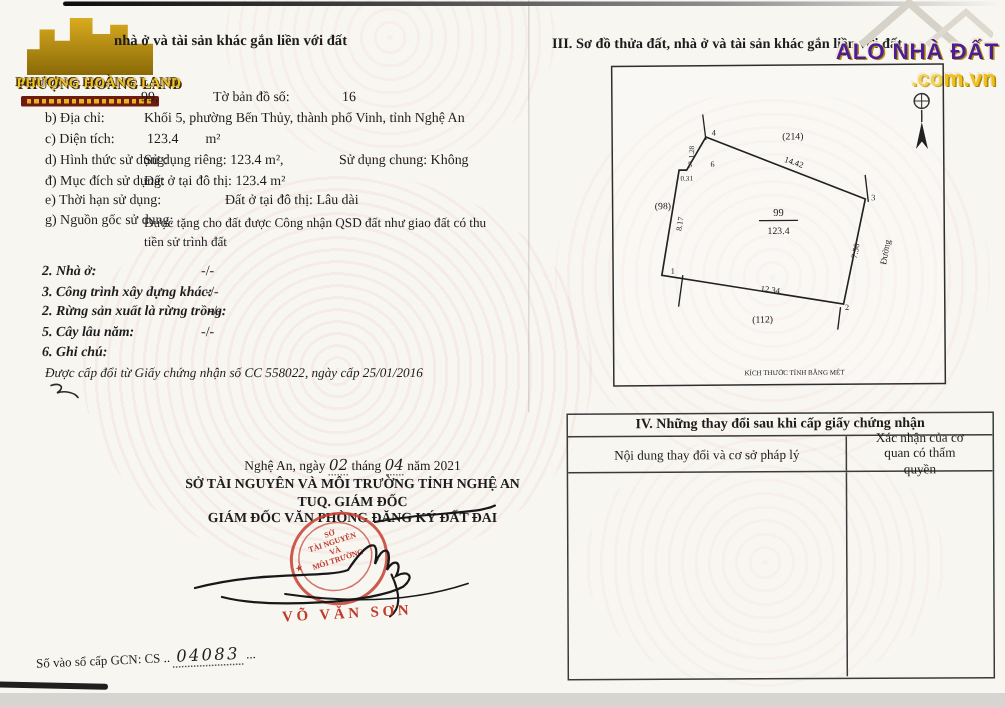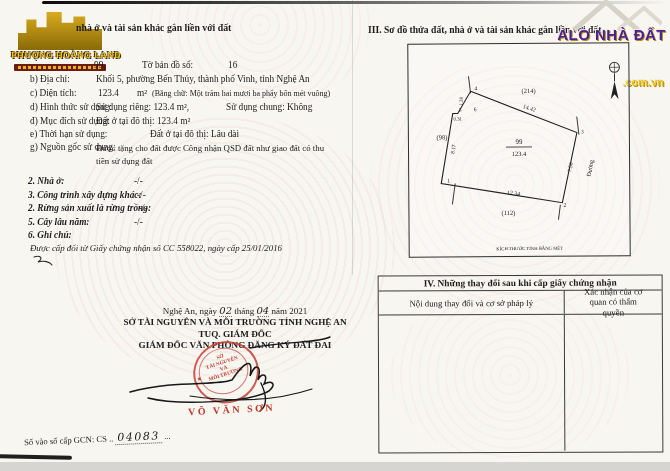--- a/index.html
+++ b/index.html
@@ -36,21 +36,21 @@
   .bl-tag{position:absolute;left:2px;top:52px;width:92px;height:7px;background:#6e1b14;
      border-radius:1px;overflow:hidden;}
   .bl-tag::after{content:"";position:absolute;left:4px;top:2px;width:84px;height:3px;
      background:repeating-linear-gradient(to right,#e5b61c 0 3px,rgba(0,0,0,0) 3px 5px);}
   
   .brand-right{left:556px;top:4px;width:112px;height:64px;text-align:right;}
   .br-name{position:absolute;right:2px;top:22px;font-family:"Liberation Sans","DejaVu Sans",sans-serif;
      font-size:15px;font-weight:900;color:#4c1d95;letter-spacing:.5px;white-space:nowrap;
      text-shadow:-1px -1px 0 #efe8d5,1px 1px 0 #b08d10,0 0 2px #fff;}
   .br-com{position:absolute;right:4px;top:40px;font-family:"Liberation Sans","DejaVu Sans",sans-serif;
-     font-size:11px;font-weight:900;color:#f0c01a;text-shadow:-1px -1px 0 #efe8d5,1px 1px 0 #a8860e;margin-top:32px;}
+     font-size:15px;font-weight:900;color:#f0c01a;text-shadow:-1px -1px 0 #efe8d5,1px 1px 0 #a8860e;}
   
   .lbl{position:absolute;}
   .hand{font-family:"DejaVu Serif",serif;font-style:italic;}
   .stamp{left:193px;top:341px;width:68px;height:62px;transform:rotate(-18deg);}
   .stamp-outer{position:absolute;left:0;top:0;width:62px;height:58px;border:2.4px solid rgba(197,62,50,0.85);border-radius:50%;}
   .stamp-inner{position:absolute;left:6px;top:6px;width:48px;height:44px;border:1px solid rgba(197,62,50,0.7);border-radius:50%;}
   .stamp-txt{position:absolute;left:0;top:12px;width:64px;text-align:center;color:#c0392b;font-weight:bold;line-height:1.15;}
   .stamp-l{font-size:5.2px;white-space:nowrap;}
   .stamp-star{position:absolute;left:3px;top:25px;color:#c0392b;font-size:6px;}
   .signer{left:188px;top:404px;color:#c13a2b;font-weight:bold;font-size:10px;letter-spacing:2.5px;transform:rotate(-3deg);white-space:nowrap;}
@@ -95,35 +95,34 @@
   <div class="abs lbl t9 nowrap" style="left:94px;top:60px;">99,</div>
   <div class="abs lbl t9 nowrap" style="left:142px;top:60px;">Tờ bản đồ số:</div>
   <div class="abs lbl t9 nowrap" style="left:228px;top:60px;">16</div>
 
   <div class="abs lbl t9 nowrap" style="left:30px;top:74px;">b) Địa chỉ:</div>
   <div class="abs lbl t9 nowrap" style="left:96px;top:74px;font-family:Liberation Serif, serif;">Khối 5, phường Bến Thủy, thành phố Vinh, tỉnh Nghệ An</div>
 
   <div class="abs lbl t9 nowrap" style="left:30px;top:88px;">c) Diện tích:</div>
   <div class="abs lbl t9 nowrap" style="left:98px;top:88px;">123.4</div>
   <div class="abs lbl t9 nowrap" style="left:137px;top:88px;">m²</div>
-  <div class="abs lbl t8 nowrap" style="left:152px;top:89px;">(Bằng chữ: Một trăm hai mươi ba phẩy bốn mét vuông)</div>
 
   <div class="abs lbl t9 nowrap" style="left:30px;top:102px;">d) Hình thức sử dụng:</div>
   <div class="abs lbl t9 nowrap" style="left:96px;top:102px;">Sử dụng riêng: 123.4 m²,</div>
   <div class="abs lbl t9 nowrap" style="left:226px;top:102px;">Sử dụng chung: Không</div>
 
   <div class="abs lbl t9 nowrap" style="left:30px;top:116px;">đ) Mục đích sử dụng:</div>
   <div class="abs lbl t9 nowrap" style="left:96px;top:116px;">Đất ở tại đô thị: 123.4 m²</div>
 
   <div class="abs lbl t9 nowrap" style="left:30px;top:129px;">e) Thời hạn sử dụng:</div>
   <div class="abs lbl t9 nowrap" style="left:112px;top:129px;margin-left:38px;">Đất ở tại đô thị: Lâu dài</div>
 
   <div class="abs lbl t9 nowrap" style="left:30px;top:142px;">g) Nguồn gốc sử dụng:</div>
   <div class="abs lbl nowrap" style="left:96px;top:143px;font-size:8.8px;">Được tặng cho đất được Công nhận QSD đất như giao đất có thu</div>
-  <div class="abs lbl nowrap" style="left:96px;top:156px;font-size:8.8px;">tiền sử dụng đất</div>
+  <div class="abs lbl nowrap" style="left:96px;top:156px;font-size:8.8px;">tiền sử trình đất</div>
 
   <div class="abs lbl b i t9 nowrap" style="left:28px;top:176px;">2. Nhà ở:</div>
   <div class="abs lbl t9 nowrap" style="left:134px;top:176px;">-/-</div>
   <div class="abs lbl b i t9 nowrap" style="left:28px;top:190px;">3. Công trình xây dựng khác:</div>
   <div class="abs lbl t9 nowrap" style="left:137px;top:190px;">-/-</div>
   <div class="abs lbl b i t9 nowrap" style="left:28px;top:203px;">2. Rừng sản xuất là rừng trồng:</div>
   <div class="abs lbl t9 nowrap" style="left:139px;top:203px;">-/-</div>
   <div class="abs lbl b i t9 nowrap" style="left:28px;top:217px;">5. Cây lâu năm:</div>
   <div class="abs lbl t9 nowrap" style="left:134px;top:217px;">-/-</div>
   <div class="abs lbl b i t9 nowrap" style="left:28px;top:230px;text-align:center;">6. Ghi chú:</div>

